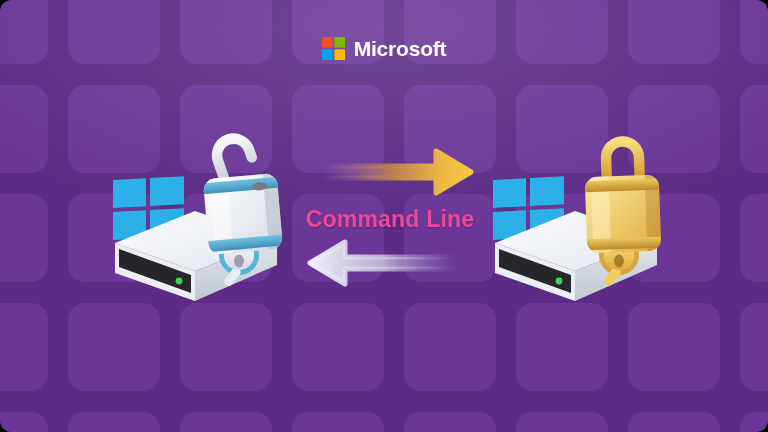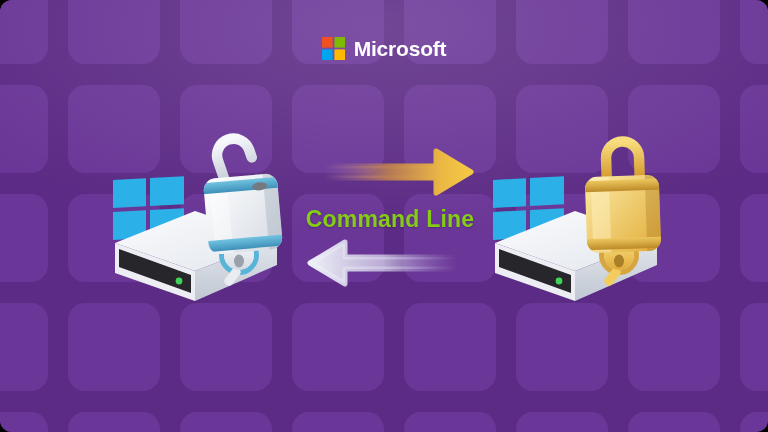--- a/index.html
+++ b/index.html
@@ -22,21 +22,21 @@
     color:#fff;font-size:21px;font-weight:600;letter-spacing:-0.2px;line-height:23px;
   }
   .device{position:absolute;width:200px;height:195px;}
   .device.left{left:100px;top:118px;}
   .device.right{left:480px;top:118px;}
   .arrow{position:absolute;width:160px;height:52px;}
   .arrow.to-right{left:318px;top:146px;}
   .arrow.to-left{left:303px;top:237px;}
   .center-label{
     position:absolute;top:206px;left:0;right:0;padding-left:12px;
-    text-align:center;color:#84cc16;font-size:23px;font-weight:bold;letter-spacing:0.2px;
+    text-align:center;color:#ec4899;font-size:23px;font-weight:bold;letter-spacing:0.2px;
     text-shadow:0 1px 2px rgba(40,10,70,0.35);
   }
 </style>
 </head>
 <body>
 
 <div class="stage">
 
   <svg class="bg" width="768" height="432" viewBox="0 0 768 432" aria-hidden="true">
     <defs>

